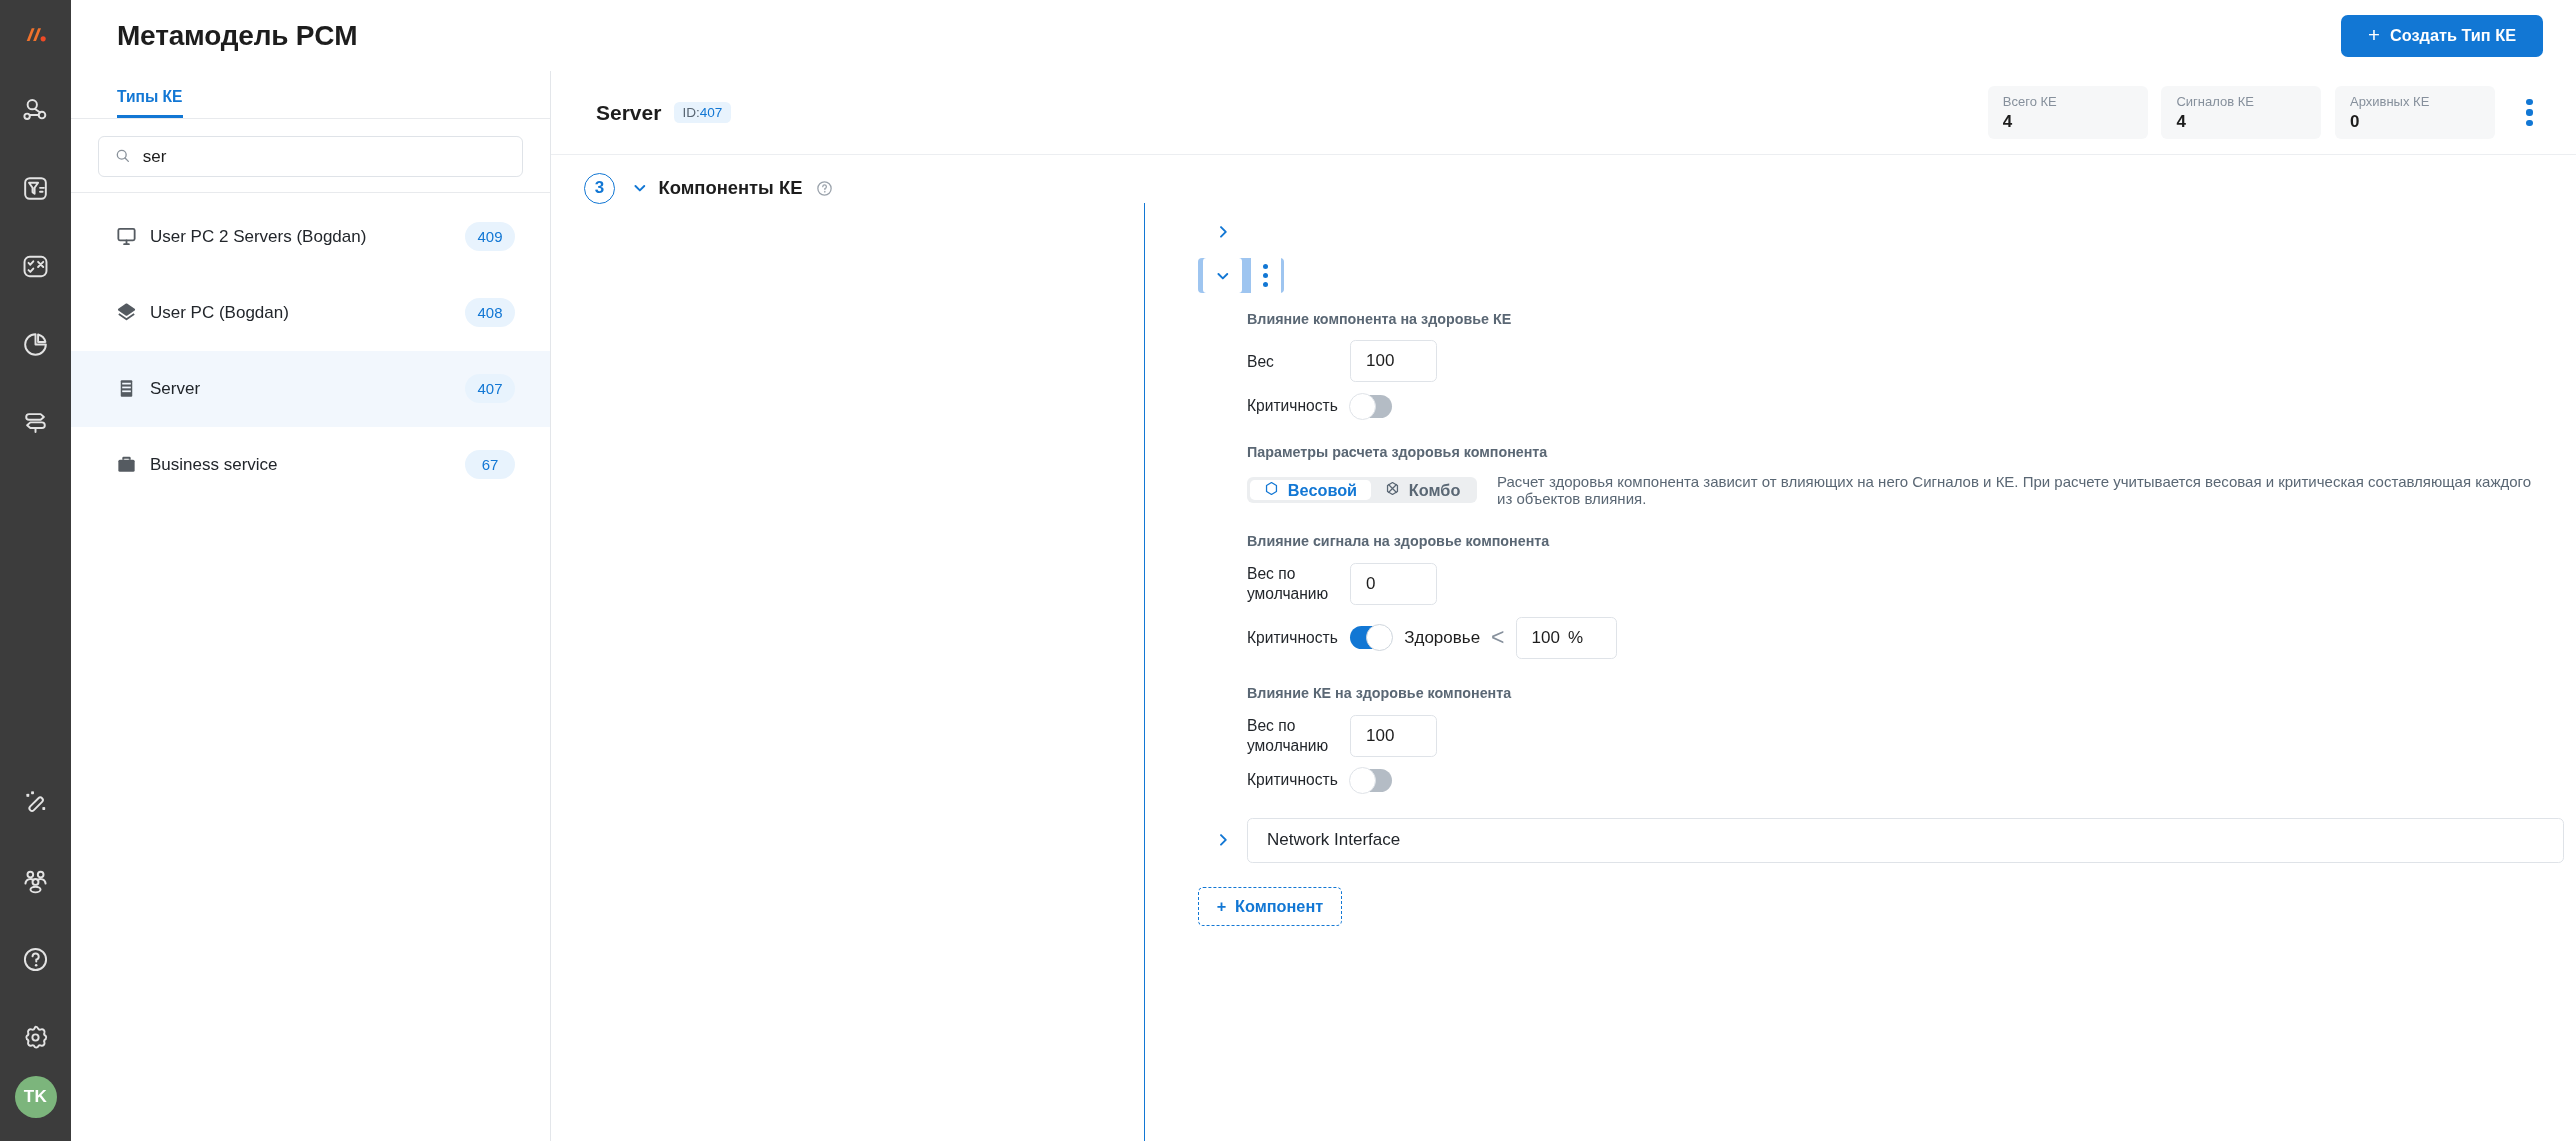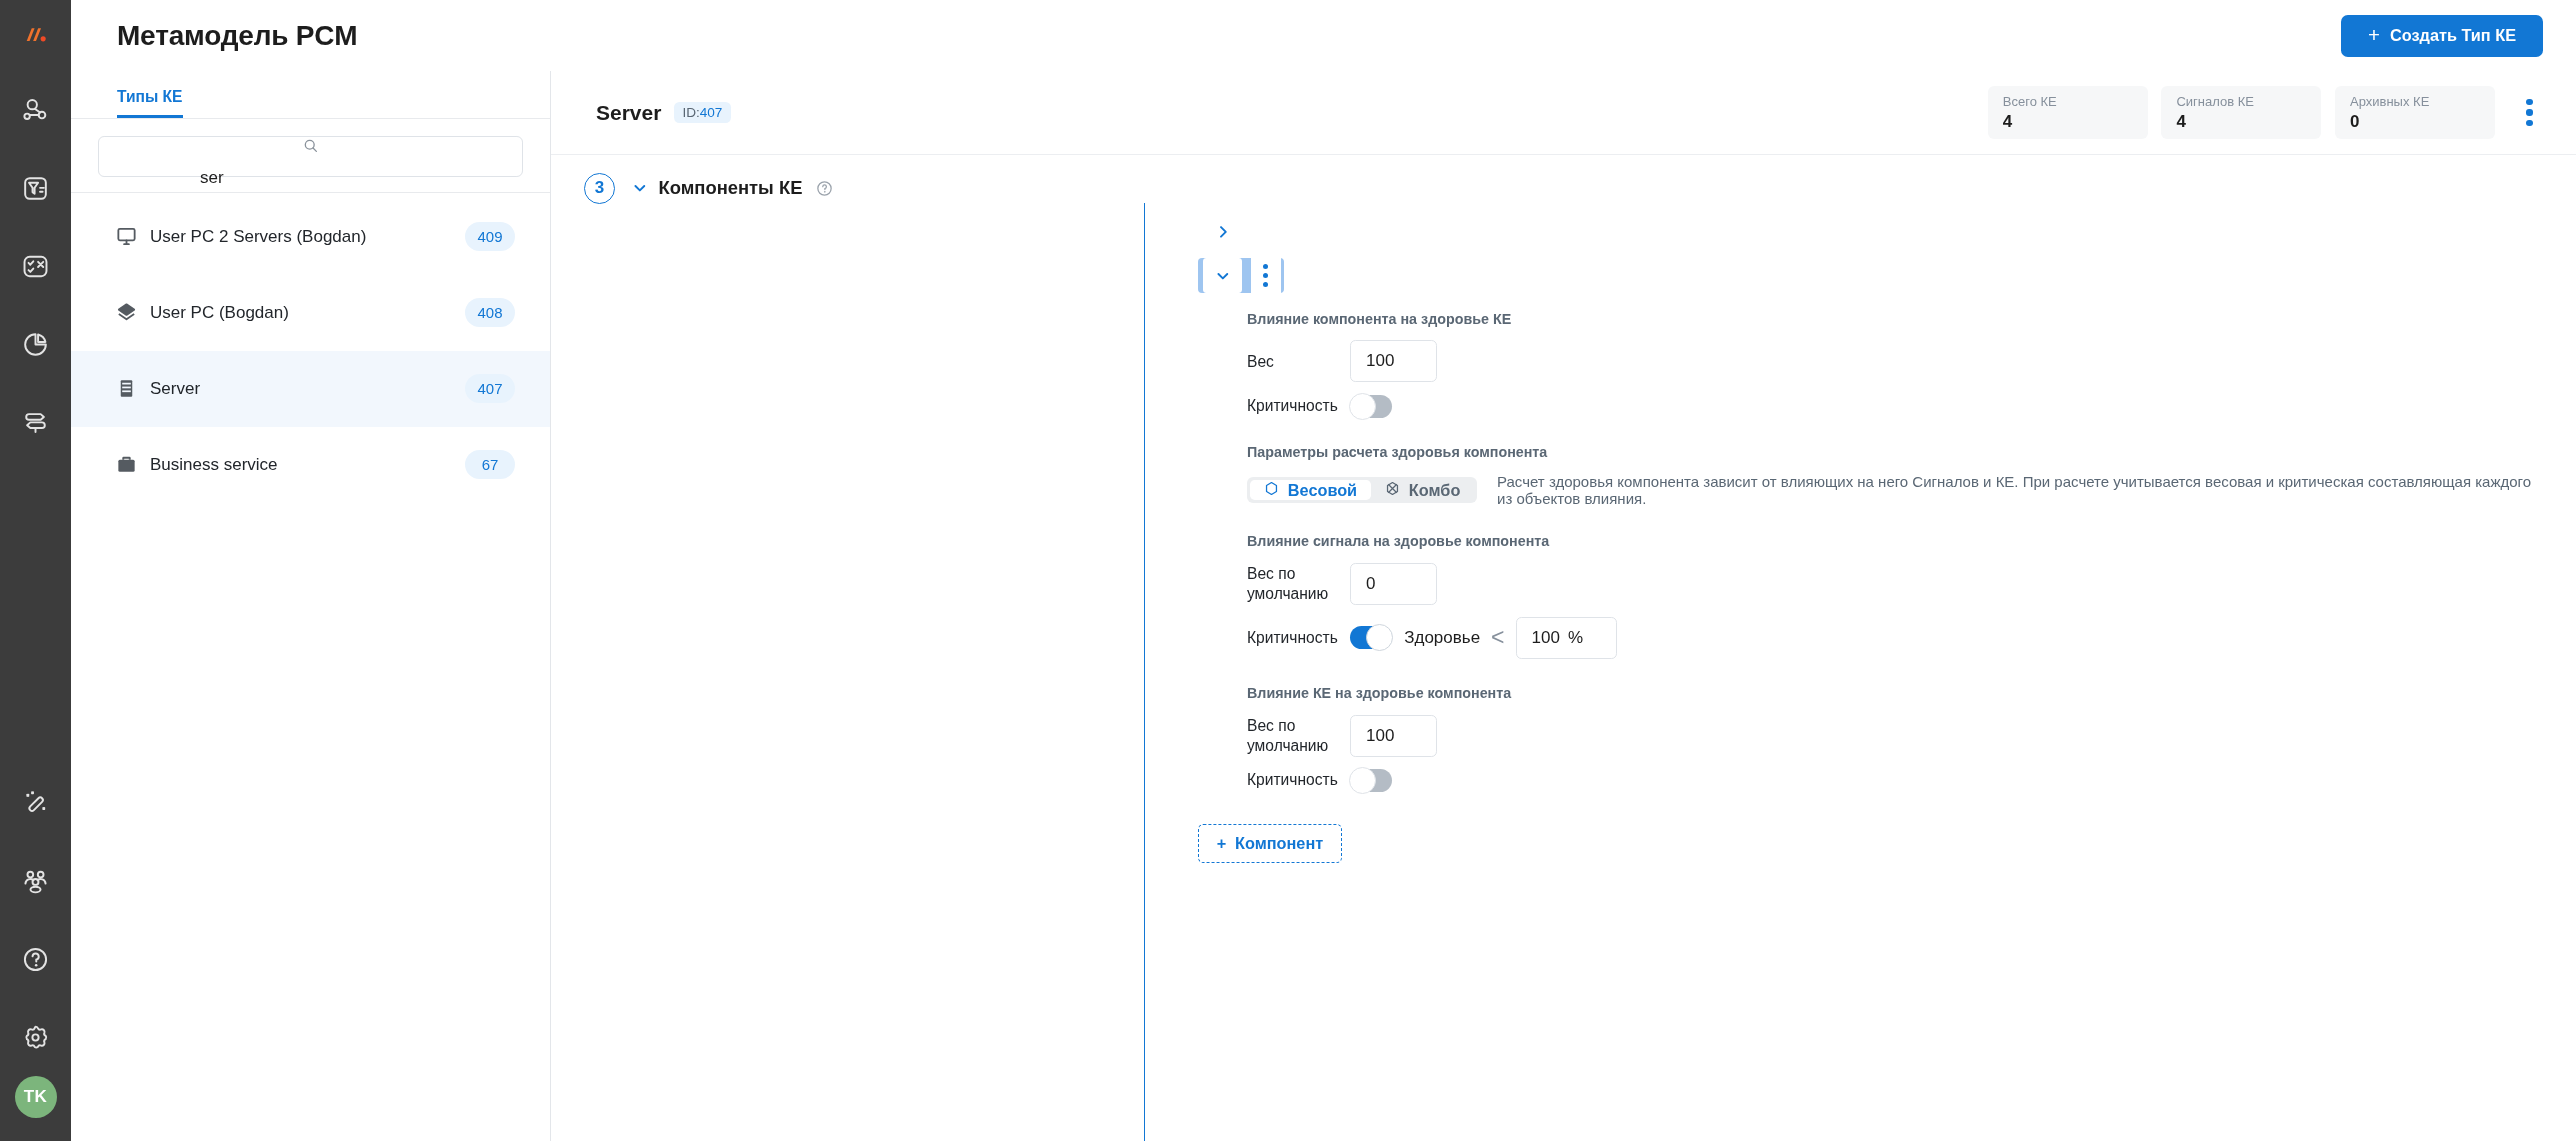--- a/index.html
+++ b/index.html
@@ -76,21 +76,20 @@
   .tab {
     font-size: 15.6px; font-weight: bold; color: #1277d4;
     padding-bottom: 8.8px; border-bottom: 3.4px solid #1277d4;
     cursor: pointer;
   }
   .search-wrap { padding: 17px 27px 15px 27px; }
   .search-box {
     height: 41px; border: 1.4px solid #dfe3e8; border-radius: 6.1px;
     display: flex; align-items: center; gap: 11px;
     padding: 0 15px;
-    flex-direction: column;
   }
   .search-box svg { width: 17.7px; height: 17.7px; flex: none; }
   .search-box input {
     border: none; outline: none; flex: 1;
     font-size: 17px; color: #1d1d1d;
     font-family: "Liberation Sans", sans-serif;
     background: transparent;
   }
   .list-divider { height: 1.4px; background: #e8eaed; }
   .ke-list { flex: 1; overflow: hidden; padding-top: 5.4px;}
@@ -579,20 +578,30 @@
                 <div class="field-row">
                   <span class="field-label">Критичность</span>
                   <span class="toggle">
                       <span class="knob"></span>
                     </span>
                 </div>
               </div>
             </div>
 
             
+            <div class="comp-row">
+              <div class="row-chev">
+                <svg viewBox="0 0 24 24" fill="none" stroke="#1277d4" stroke-width="2.6" stroke-linecap="round" stroke-linejoin="round">
+                  <path d="M9.5 5.5 L16 12 L9.5 18.5"></path>
+                </svg>
+              </div>
+              <div class="row-box">
+                <span class="row-name">Network Interface</span>
+              </div>
+            </div>
 
             <div class="add-comp">
               <span>+</span>
               <span>Компонент</span>
             </div>
 
           </div>
         </div>
 
       </div>

